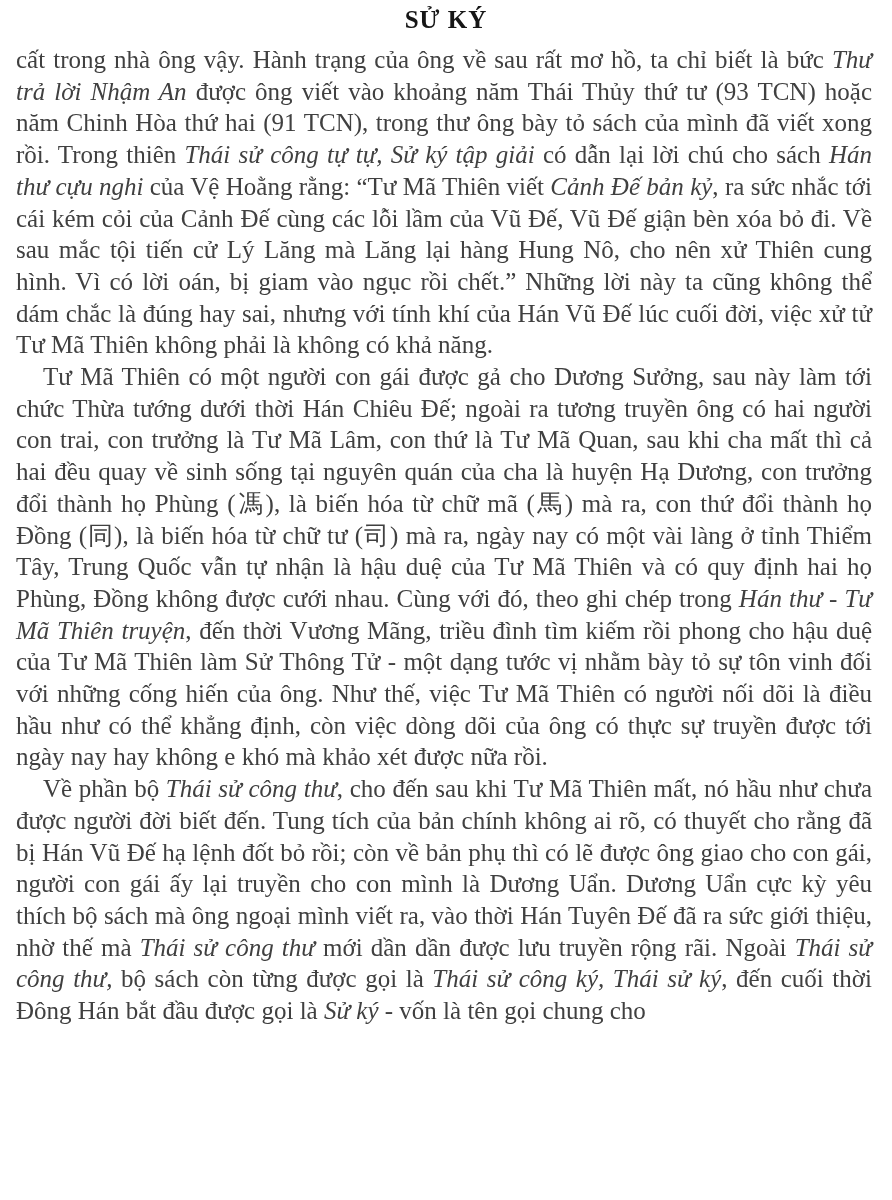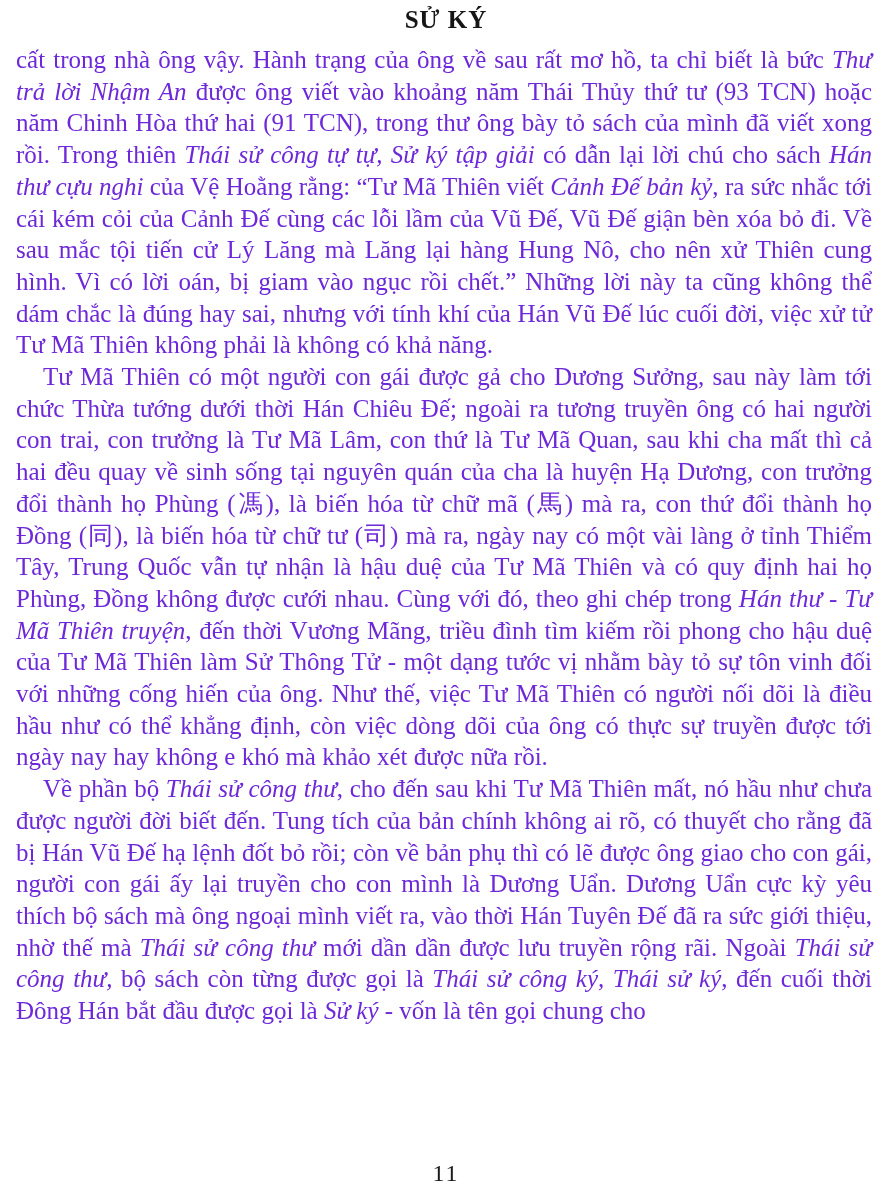--- a/index.html
+++ b/index.html
@@ -29,21 +29,21 @@
     color: #161616;
   }
   .body-text {
     position: absolute;
     top: 44px;
     left: 16px;
     width: 856px;
     font-size: 25px;
     line-height: 31.7px;
     text-align: justify;
-    color: #6d28d9;
+    color: #404040;
   }
   .body-text p {
     margin: 0;
     padding: 0;
   }
   .body-text p.indent {
     text-indent: 27px;
   }
   .body-text i {
     font-style: italic;
@@ -64,14 +64,13 @@
 
 <div class="page">
   <div class="running-head">SỬ KÝ</div>
 
   <div class="body-text">
       <p class=""><span>cất trong nhà ông vậy. Hành trạng của ông về sau rất mơ hồ, ta chỉ biết là bức </span><i>Thư trả lời Nhậm An</i><span> được ông viết vào khoảng năm Thái Thủy thứ tư (93 TCN) hoặc năm Chinh Hòa thứ hai (91 TCN), trong thư ông bày tỏ sách của mình đã viết xong rồi. Trong thiên </span><i>Thái sử công tự tự, Sử ký tập giải</i><span> có dẫn lại lời chú cho sách </span><i>Hán thư cựu nghi</i><span> của Vệ Hoằng rằng: “Tư Mã Thiên viết </span><i>Cảnh Đế bản kỷ</i><span>, ra sức nhắc tới cái kém cỏi của Cảnh Đế cùng các lỗi lầm của Vũ Đế, Vũ Đế giận bèn xóa bỏ đi. Về sau mắc tội tiến cử Lý Lăng mà Lăng lại hàng Hung Nô, cho nên xử Thiên cung hình. Vì có lời oán, bị giam vào ngục rồi chết.” Những lời này ta cũng không thể dám chắc là đúng hay sai, nhưng với tính khí của Hán Vũ Đế lúc cuối đời, việc xử tử Tư Mã Thiên không phải là không có khả năng.</span></p>
       <p class="indent"><span>Tư Mã Thiên có một người con gái được gả cho Dương Sưởng, sau này làm tới chức Thừa tướng dưới thời Hán Chiêu Đế; ngoài ra tương truyền ông có hai người con trai, con trưởng là Tư Mã Lâm, con thứ là Tư Mã Quan, sau khi cha mất thì cả hai đều quay về sinh sống tại nguyên quán của cha là huyện Hạ Dương, con trưởng đổi thành họ Phùng (馮), là biến hóa từ chữ mã (馬) mà ra, con thứ đổi thành họ Đồng (同), là biến hóa từ chữ tư (司) mà ra, ngày nay có một vài làng ở tỉnh Thiểm Tây, Trung Quốc vẫn tự nhận là hậu duệ của Tư Mã Thiên và có quy định hai họ Phùng, Đồng không được cưới nhau. Cùng với đó, theo ghi chép trong </span><i>Hán thư - Tư Mã Thiên truyện</i><span>, đến thời Vương Mãng, triều đình tìm kiếm rồi phong cho hậu duệ của Tư Mã Thiên làm Sử Thông Tử - một dạng tước vị nhằm bày tỏ sự tôn vinh đối với những cống hiến của ông. Như thế, việc Tư Mã Thiên có người nối dõi là điều hầu như có thể khẳng định, còn việc dòng dõi của ông có thực sự truyền được tới ngày nay hay không e khó mà khảo xét được nữa rồi.</span></p>
       <p class="indent"><span>Về phần bộ </span><i>Thái sử công thư</i><span>, cho đến sau khi Tư Mã Thiên mất, nó hầu như chưa được người đời biết đến. Tung tích của bản chính không ai rõ, có thuyết cho rằng đã bị Hán Vũ Đế hạ lệnh đốt bỏ rồi; còn về bản phụ thì có lẽ được ông giao cho con gái, người con gái ấy lại truyền cho con mình là Dương Uẩn. Dương Uẩn cực kỳ yêu thích bộ sách mà ông ngoại mình viết ra, vào thời Hán Tuyên Đế đã ra sức giới thiệu, nhờ thế mà </span><i>Thái sử công thư</i><span> mới dần dần được lưu truyền rộng rãi. Ngoài </span><i>Thái sử công thư,</i><span> bộ sách còn từng được gọi là </span><i>Thái sử công ký, Thái sử ký</i><span>, đến cuối thời Đông Hán bắt đầu được gọi là </span><i>Sử ký</i><span> - vốn là tên gọi chung cho</span></p>
     </div>
 
-  <div class="page-number">11</div>
 </div>
 
 </body></html>

